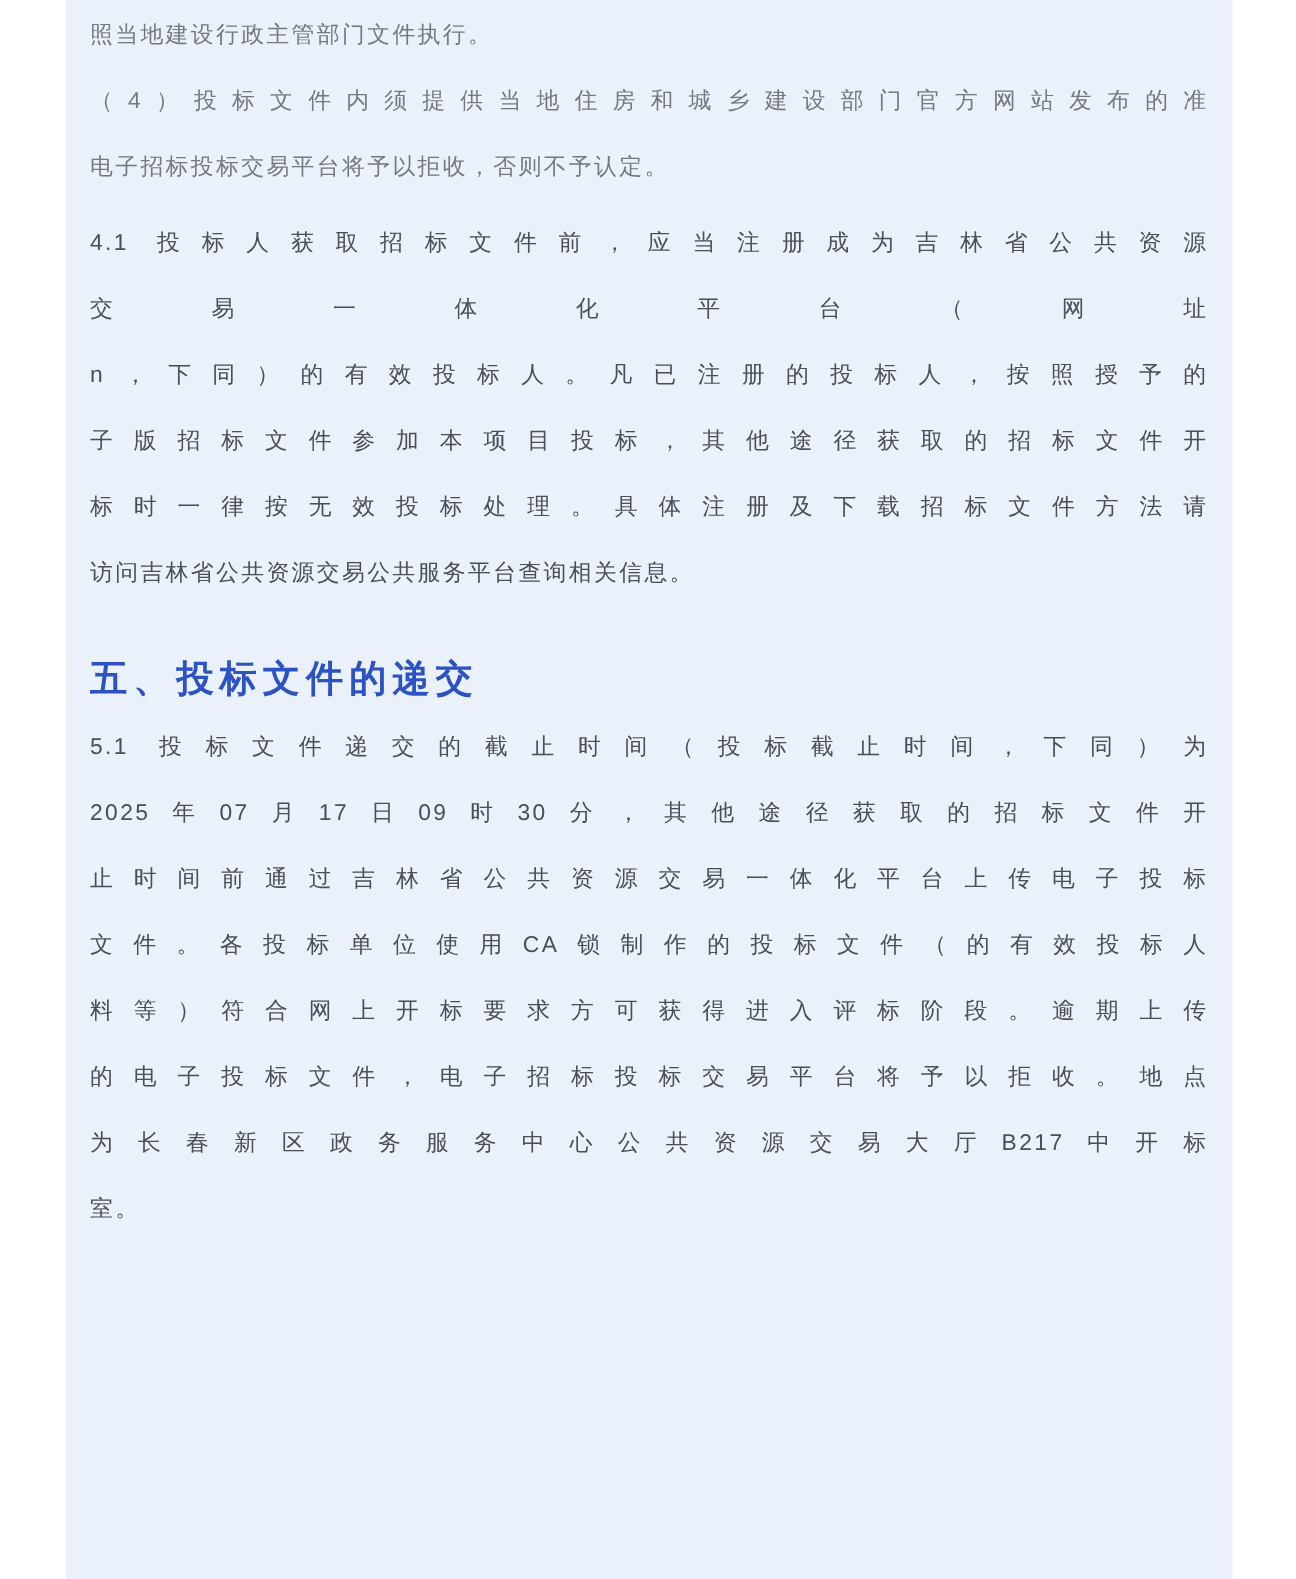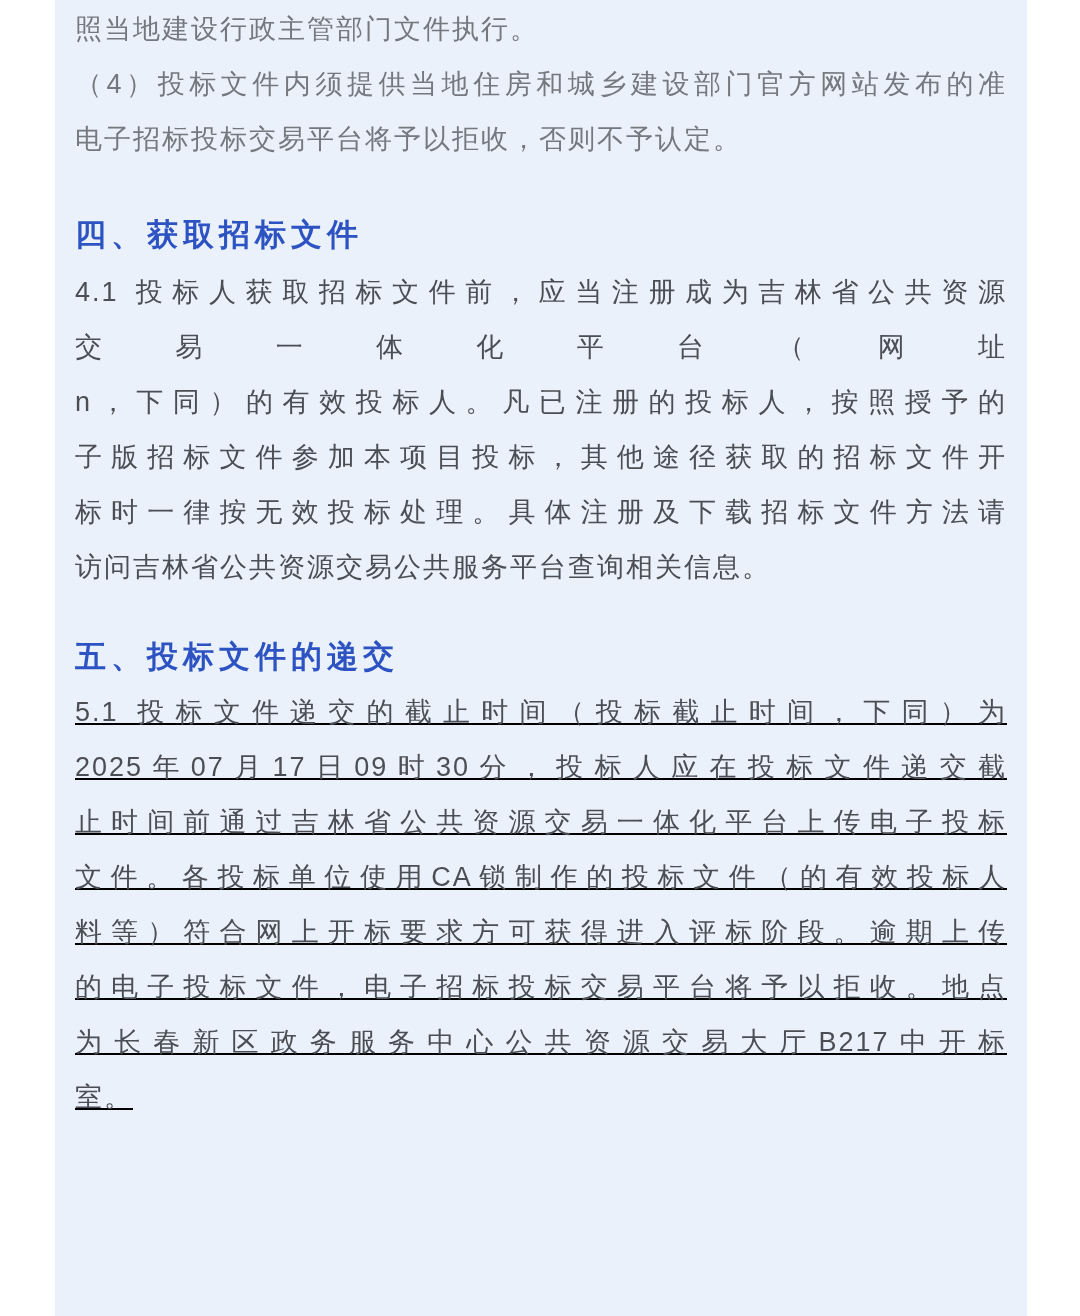--- a/index.html
+++ b/index.html
@@ -25,21 +25,21 @@
     overflow: hidden;
   }
   .content {
     padding: 2px 20px 0 20px;
   }
   .para {
     margin: 0;
   }
   .line {
     display: block;
-    font-size: 27px;
+    font-size: 19px;
     line-height: 55px;
     letter-spacing: 2px;
     color: #4b4e54;
     text-align: justify;
     text-align-last: justify;
     text-justify: distribute;
     text-justify: inter-character;
     white-space: nowrap;
     overflow: hidden;
   }
@@ -59,52 +59,50 @@
   }
   .section-heading.h5 {
     margin-top: 42px;
     font-family: Liberation Mono, monospace;
   }
   .para-section-4 {
     margin-top: 8px;
   }
   .para-section-5 {
     margin-top: 4px;
-    text-decoration: underline;
   }
 </style>
 </head>
 <body>
 
 <div class="page">
   <div class="card">
     <div class="content">
 
       <p class="para para-intro">
         <span class="line end">照当地建设行政主管部门文件执行。</span>
         <span class="line">（4）投标文件内须提供当地住房和城乡建设部门官方网站发布的准</span>
         <span class="line end">电子招标投标交易平台将予以拒收，否则不予认定。</span>
       </p>
 
-      <h2 class="section-heading">四、获取招标文件</h2>
 
       <p class="para para-section-4">
         <span class="line">4.1 投标人获取招标文件前，应当注册成为吉林省公共资源</span>
         <span class="line">交易一体化平台（网址</span>
         <span class="line">n，下同）的有效投标人。凡已注册的投标人，按照授予的</span>
         <span class="line">子版招标文件参加本项目投标，其他途径获取的招标文件开</span>
         <span class="line">标时一律按无效投标处理。具体注册及下载招标文件方法请</span>
         <span class="line end">访问吉林省公共资源交易公共服务平台查询相关信息。</span>
       </p>
 
       <h2 class="section-heading h5">五、投标文件的递交</h2>
 
       <p class="para para-section-5">
         <span class="line">5.1 投标文件递交的截止时间（投标截止时间，下同）为</span>
-        <span class="line">2025年07月17日09时30分，投标人应在投标文件递交截</span>
+        <span class="line">2025年07月17日09时30分，其他途径获取的招标文件开</span>
         <span class="line">止时间前通过吉林省公共资源交易一体化平台上传电子投标</span>
         <span class="line">文件。各投标单位使用CA锁制作的投标文件（的有效投标人</span>
         <span class="line">料等）符合网上开标要求方可获得进入评标阶段。逾期上传</span>
         <span class="line">的电子投标文件，电子招标投标交易平台将予以拒收。地点</span>
         <span class="line">为长春新区政务服务中心公共资源交易大厅B217中开标</span>
         <span class="line end">室。</span>
       </p>
 
     </div>
   </div>

